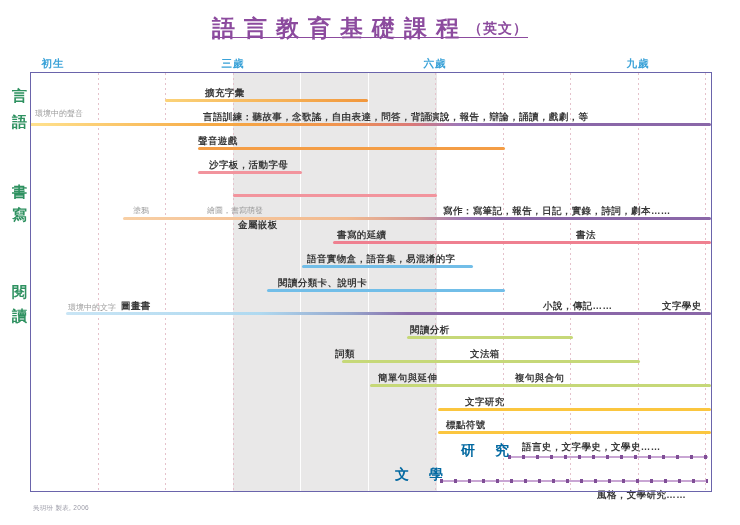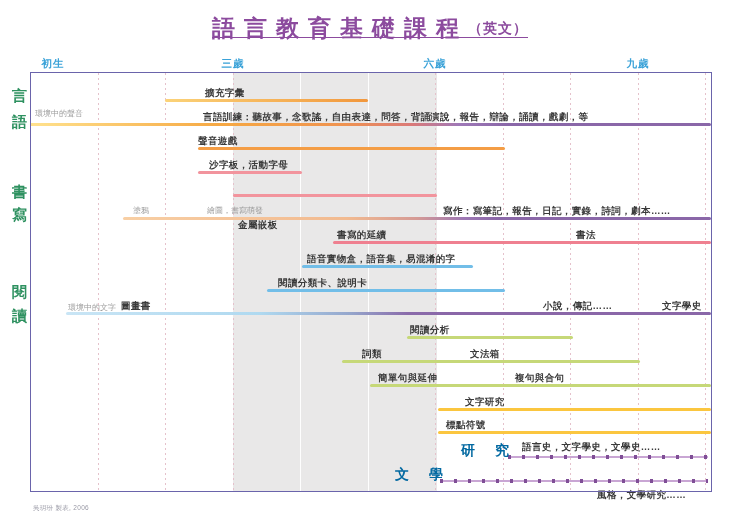--- a/index.html
+++ b/index.html
@@ -87,21 +87,21 @@
       <div class="bar c-blue" style="left: 267px; top: 289px; width: 238px;"></div>
       <div class="lbl" style="left: 278px; top: 277px;">閱讀分類卡、說明卡</div>
       <div class="bar g-reading" style="left: 66px; top: 312px; width: 645px;"></div>
       <div class="lbl gray" style="left: 68px; top: 302px;">環境中的文字</div>
       <div class="lbl" style="left: 121px; top: 300px;">圖畫書</div>
       <div class="lbl" style="left: 543px; top: 300px;">小說，傳記……</div>
       <div class="lbl" style="left: 662px; top: 300px;">文字學史</div>
       <div class="bar c-green" style="left: 407px; top: 336px; width: 166px;"></div>
       <div class="lbl" style="left: 410px; top: 324px;">閱讀分析</div>
       <div class="bar c-green" style="left: 342px; top: 360px; width: 298px;"></div>
-      <div class="lbl" style="left: 362px; top: 348px;">詞類</div>
+      <div class="lbl" style="left: 335px; top: 348px;">詞類</div>
       <div class="lbl" style="left: 470px; top: 348px;">文法箱</div>
       <div class="bar c-green" style="left: 370px; top: 384px; width: 341px;"></div>
       <div class="lbl" style="left: 378px; top: 372px;">簡單句與延伸</div>
       <div class="lbl" style="left: 515px; top: 372px;">複句與合句</div>
       <div class="bar c-gold" style="left: 438px; top: 408px; width: 273px;"></div>
       <div class="lbl" style="left: 446px; top: 396px; margin-left: 19px;">文字研究</div>
       <div class="bar c-gold" style="left: 438px; top: 431px; width: 273px;"></div>
       <div class="lbl" style="left: 446px; top: 419px;">標點符號</div>
       <div class="bar dot-purple" style="left: 508px; top: 455px; width: 200px;"></div>
       <div class="lbl green" style="left: 461px; top: 442px;">研 究</div>

